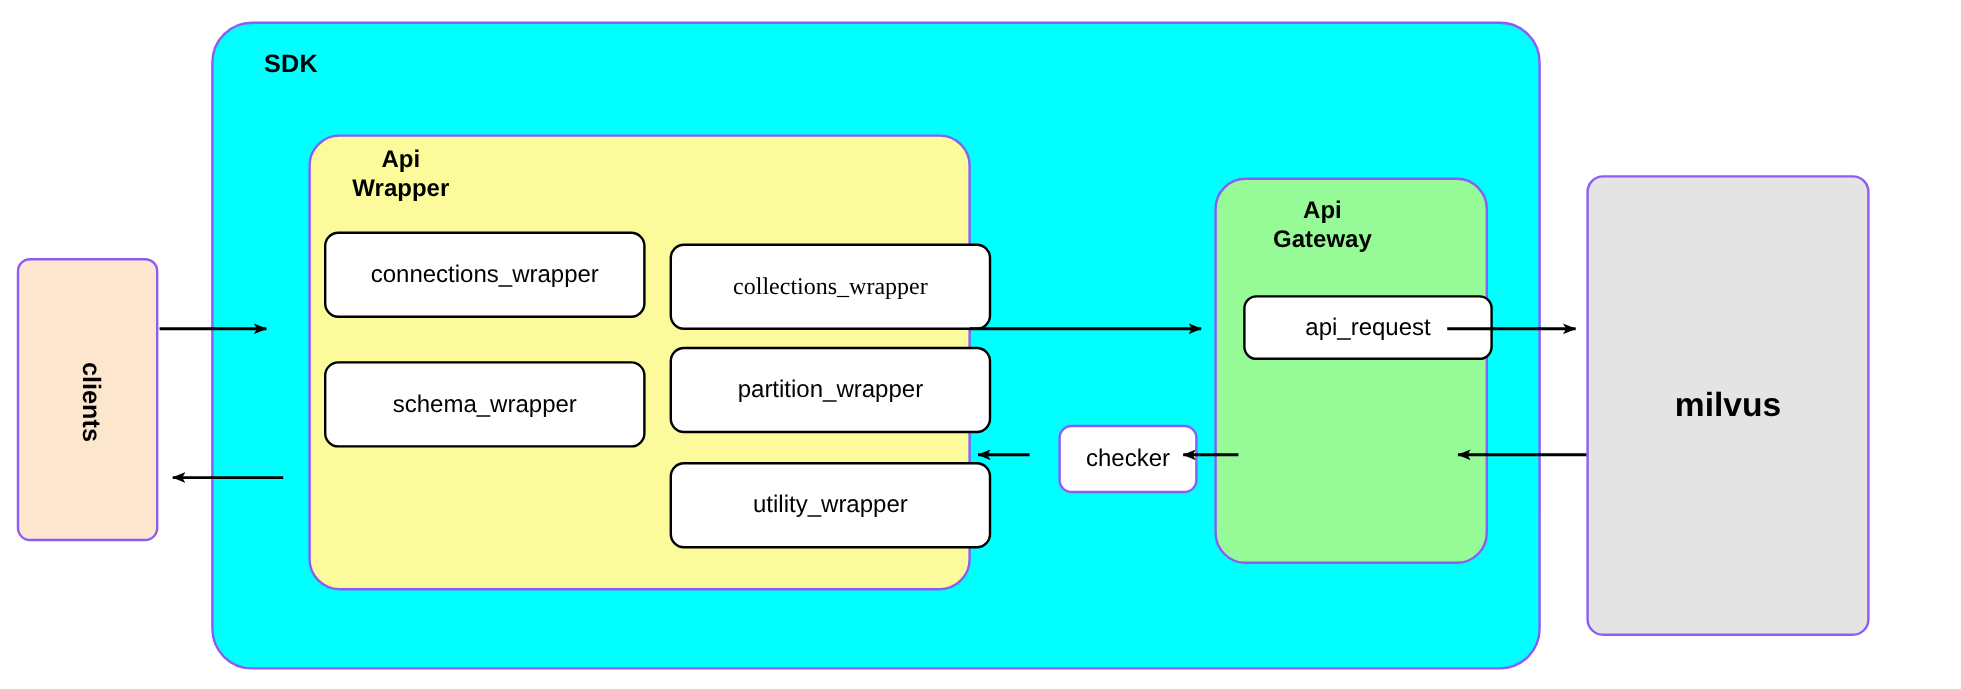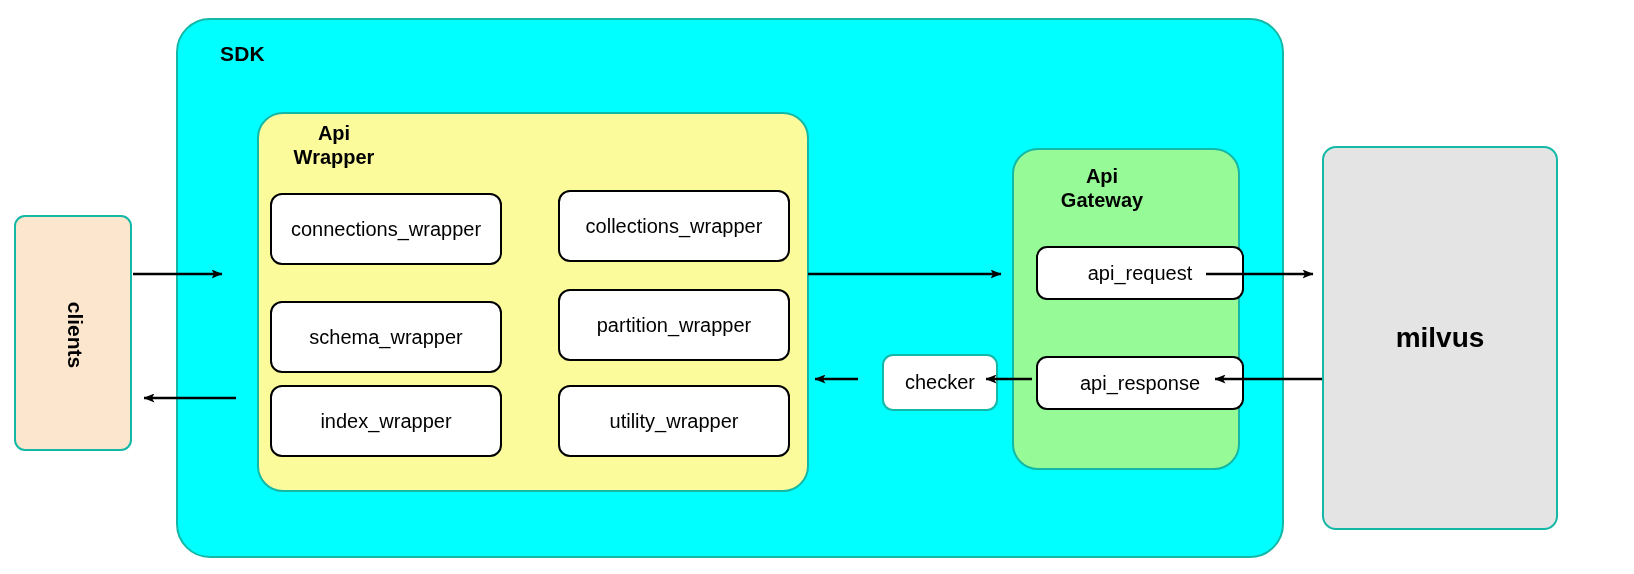--- a/index.html
+++ b/index.html
@@ -17,21 +17,21 @@
     width: 1634px;
     height: 574px;
     background: #ffffff;
     overflow: hidden;
   }
 
   
   .box {
     position: absolute;
     box-sizing: border-box;
-    border: 2px solid #14b8a6;
+    border: 2px solid #8b5cf6;
     background: #ffffff;
   }
 
   
   .sdk-container {
     left: 176px;
     top: 18px;
     width: 1108px;
     height: 540px;
     background: #00ffff;
@@ -66,21 +66,21 @@
     font-size: 20px;
     font-weight: bold;
     line-height: 1.22;
     color: #000000;
   }
 
   
   .wrapper-card {
     position: absolute;
     box-sizing: border-box;
-    width: 232px;
+    width: 268px;
     height: 72px;
     background: #ffffff;
     border: 2px solid #000000;
     border-radius: 12px;
     display: flex;
     align-items: center;
     justify-content: center;
     font-size: 20px;
     color: #000000;
     white-space: nowrap;
@@ -205,51 +205,45 @@
 
     <div class="box apiwrapper-container" style="left:79px; top:92px;">
       <div class="apiwrapper-title">
         <div>Api</div>
         <div>Wrapper</div>
       </div>
 
       <div class="wrapper-card" style="left:11px;  top:79px;">
           <span>connections_wrapper</span>
         </div>
-      <div class="wrapper-card" style="left:299px; top:76px;">
+      <div class="wrapper-card" style="left:299px; top:89px;font-family:Liberation Serif, serif;">
           <span>collections_wrapper</span>
         </div>
       <div class="wrapper-card" style="left:11px;  top:175px;margin-top:12px;">
           <span>schema_wrapper</span>
         </div>
       <div class="wrapper-card" style="left:299px; top:175px;">
           <span>partition_wrapper</span>
-        </div>
-      <div class="wrapper-card" style="left:11px;  top:271px;">
-          <span>index_wrapper</span>
         </div>
       <div class="wrapper-card" style="left:299px; top:271px;">
           <span>utility_wrapper</span>
         </div>
     </div>
 
     <div class="box checker-box" style="left:684px; top:334px;margin-left:20px;">
       <span>checker</span>
     </div>
 
     <div class="box gateway-container" style="left:834px; top:128px;">
       <div class="gateway-title">
         <div>Api</div>
         <div>Gateway</div>
       </div>
       <div class="gateway-card" style="left:22px; top:96px;">
           <span>api_request</span>
-        </div>
-      <div class="gateway-card" style="left:22px; top:206px;">
-          <span>api_response</span>
         </div>
     </div>
   </div>
 
   <div class="box milvus-box">
     <span>milvus</span>
   </div>
 
   <svg id="connectors" viewBox="0 0 1634 574">
     <defs>

